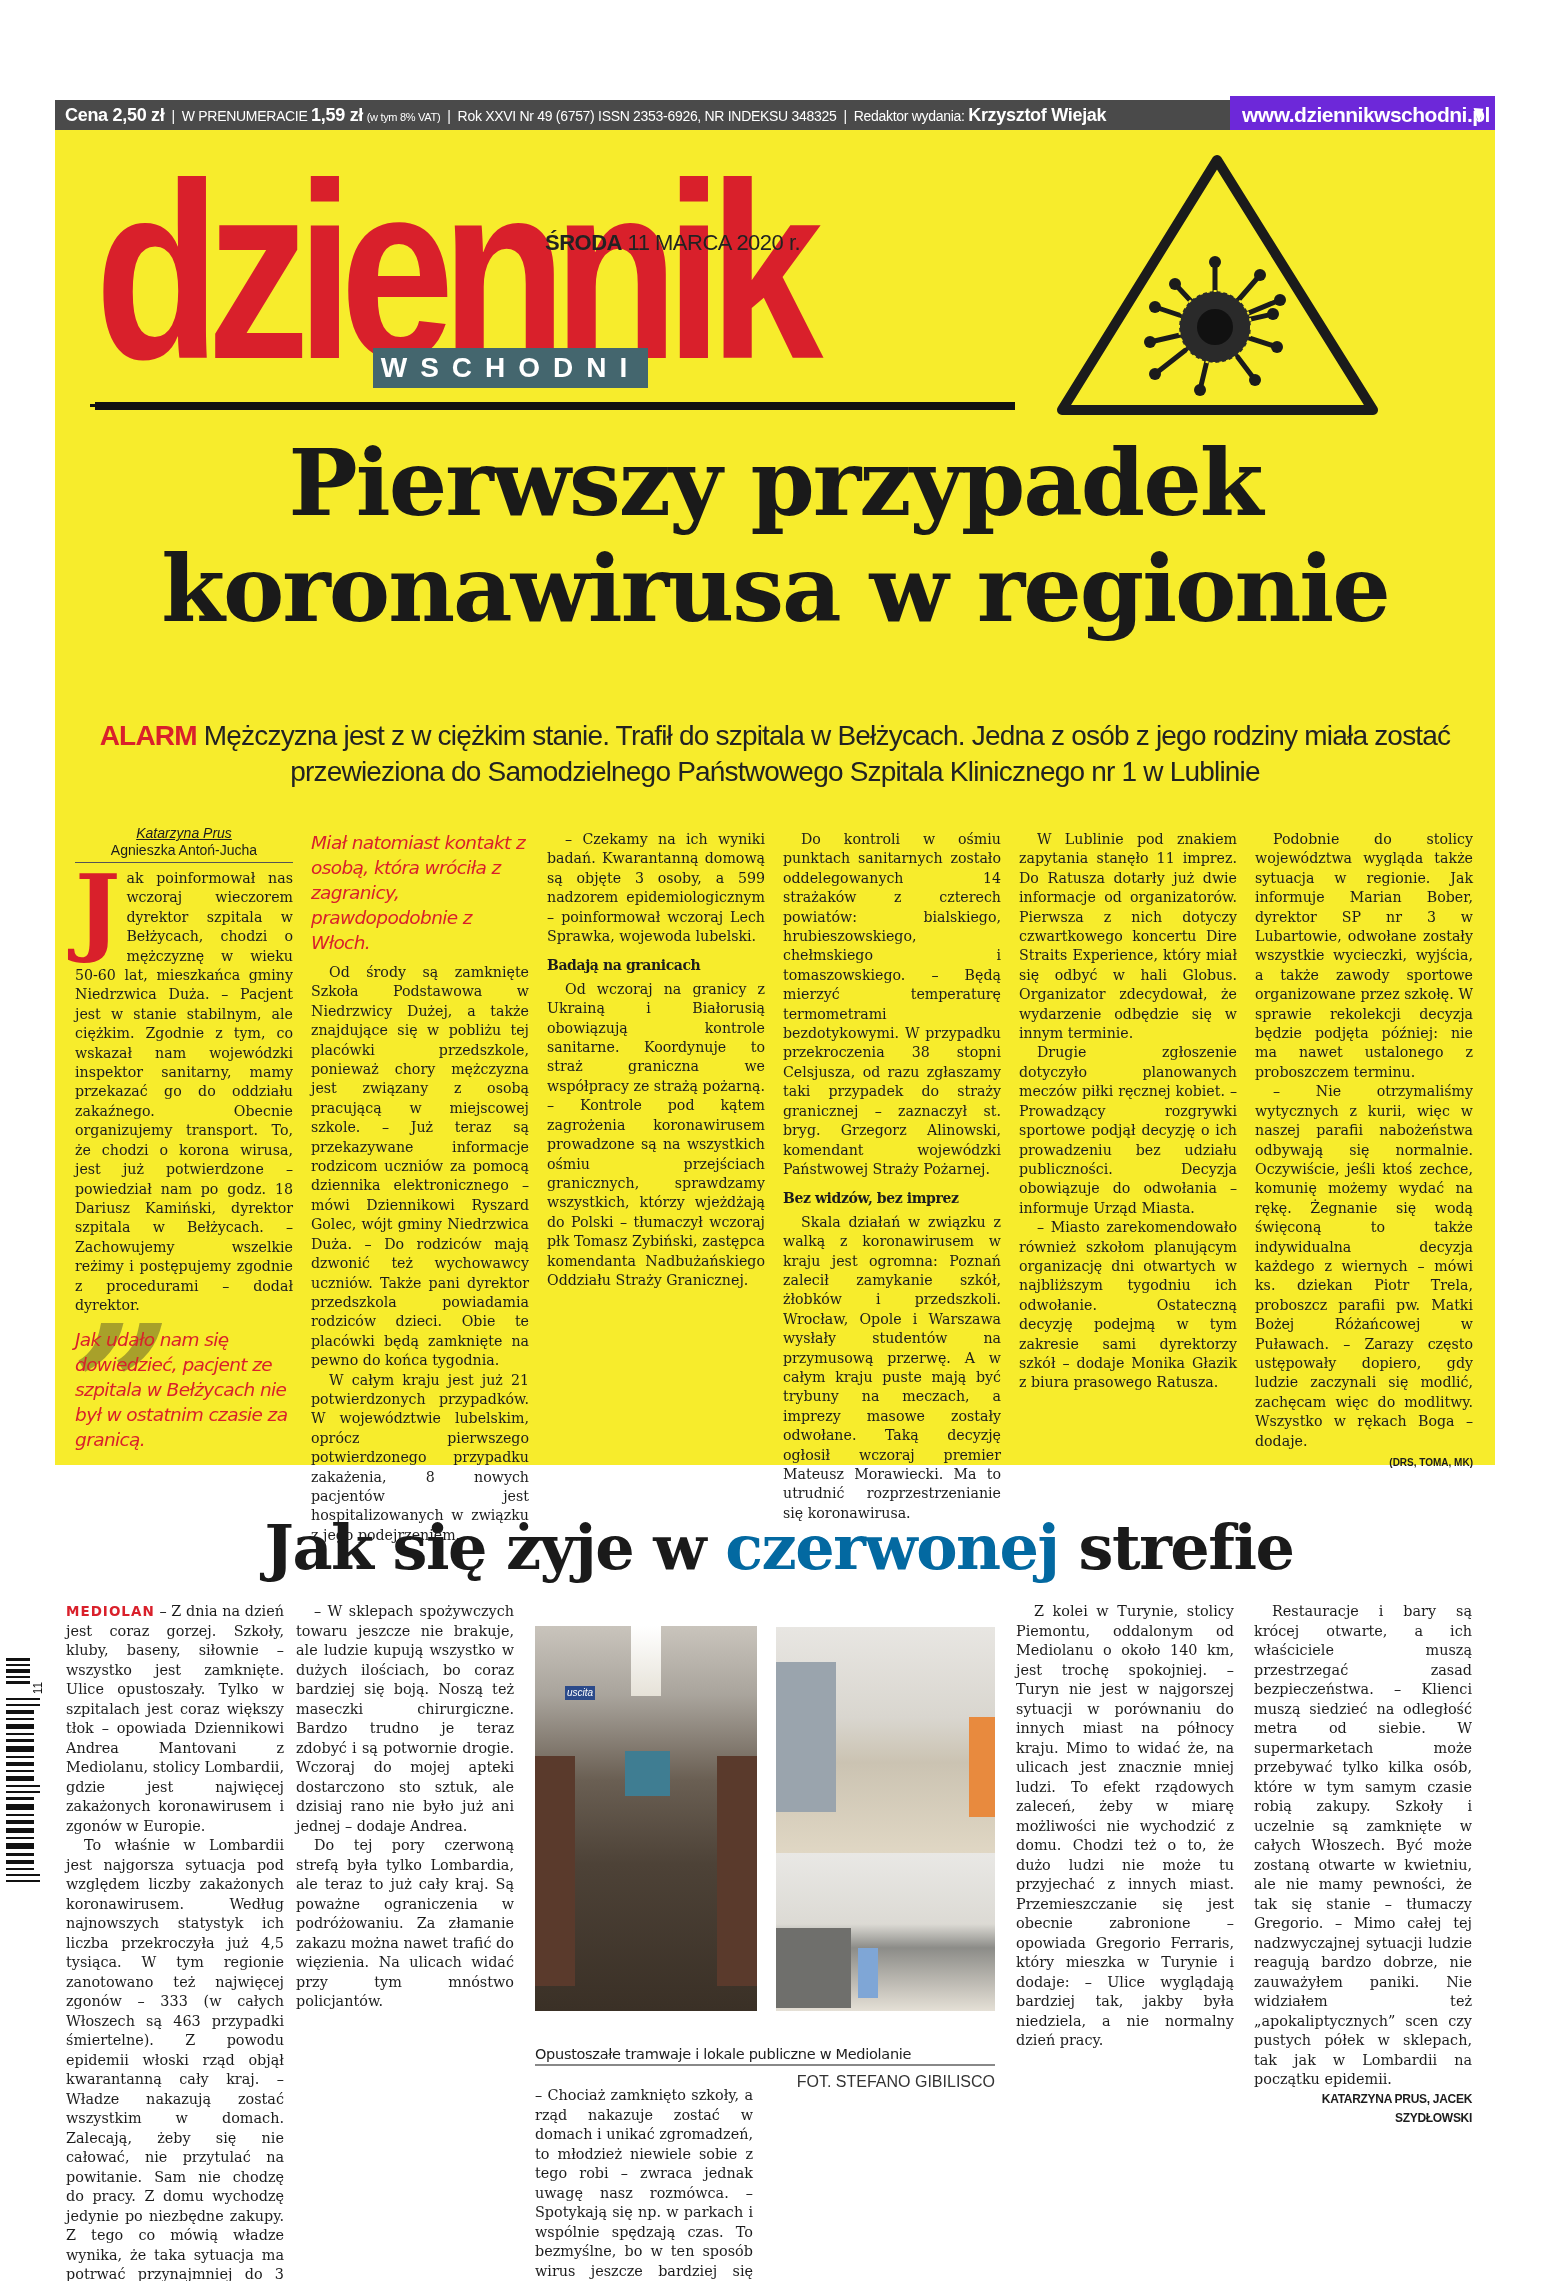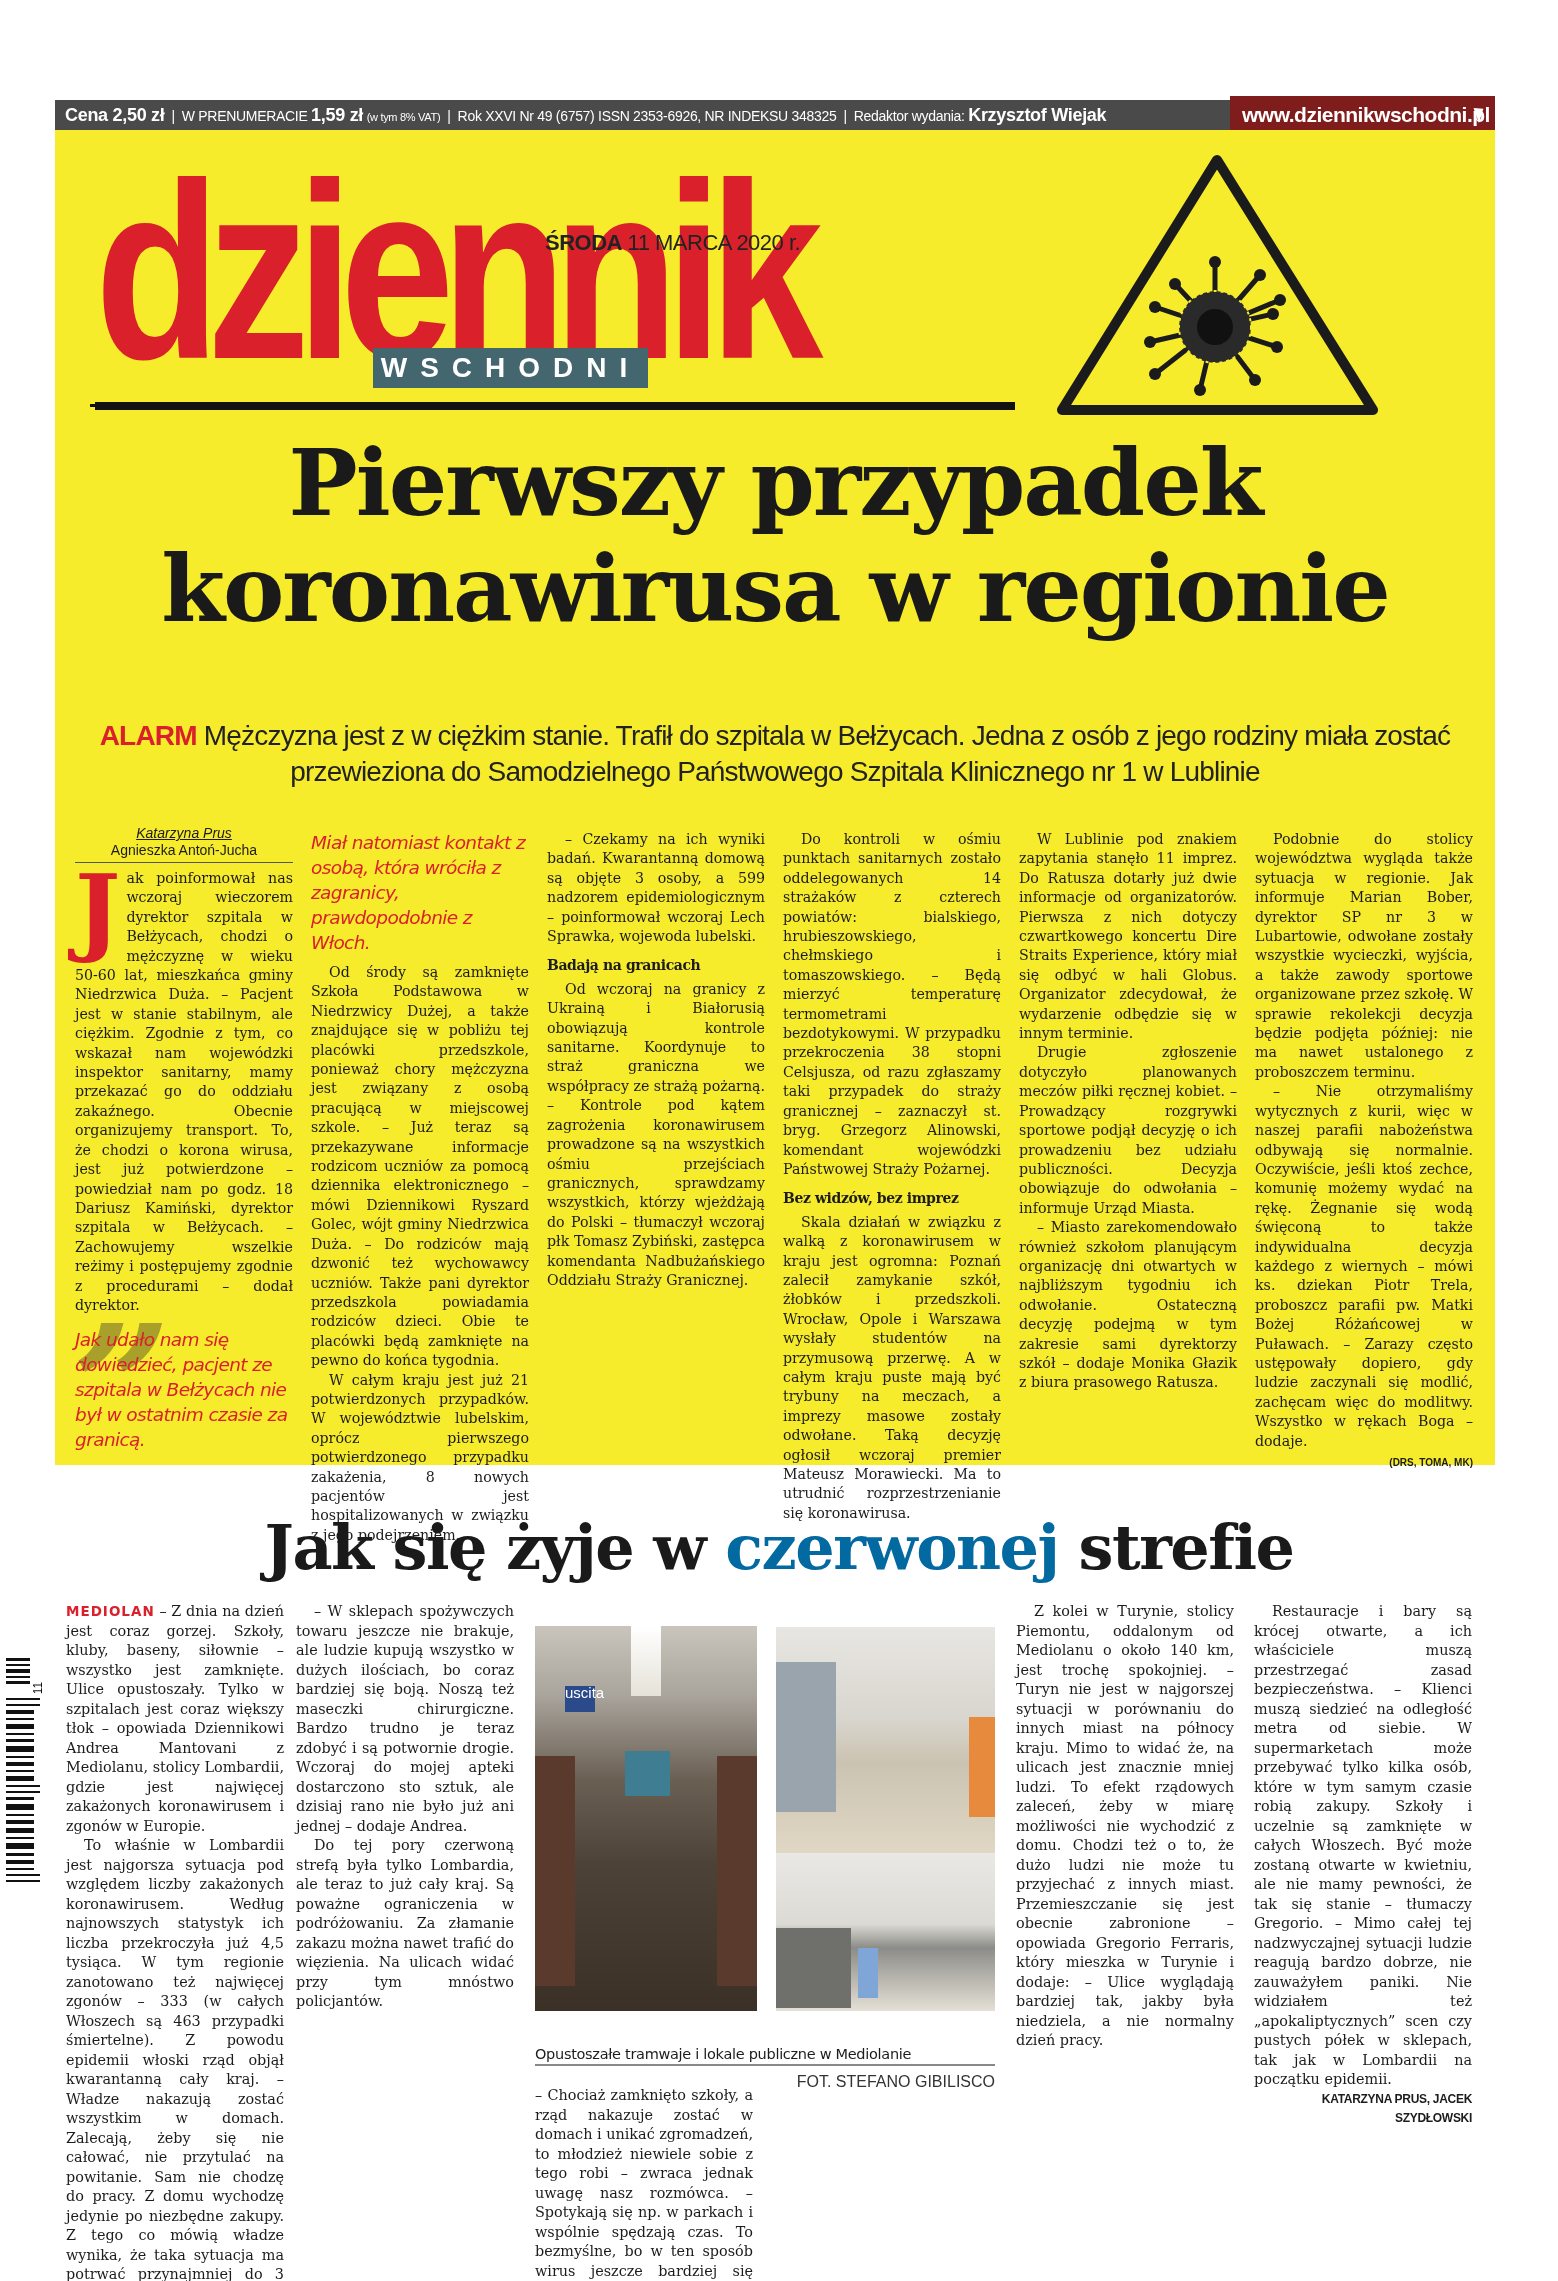--- a/index.html
+++ b/index.html
@@ -5,21 +5,21 @@
   * { box-sizing: border-box; margin: 0; padding: 0; }
   html, body { width: 1558px; height: 2281px; background: #ffffff; overflow: hidden; }
   body { position: relative; font-family: "DejaVu Serif", serif; color: #1c1c1c; }
 
   
   .topbar { position: absolute; left: 55px; top: 100px; width: 1440px; height: 30px; background: #4a4a4a; color: #fff; }
   .topbar-info { position: absolute; left: 10px; top: 0; height: 30px; line-height: 30px; font-family: "Liberation Sans", sans-serif; font-size: 14px; white-space: nowrap; letter-spacing: -0.3px; }
   .topbar-info b { font-size: 18px; }
   .topbar-info .sep { margin: 0 7px; }
   .topbar-info .small { font-size: 11px; }
-  .topbar-url { position: absolute; right: 0; top: -4px; width: 265px; height: 38px; background: #7f1d1d; color: #fff; font-family: "Liberation Sans", sans-serif; font-size: 21px; font-weight: bold; line-height: 38px; padding-left: 12px; letter-spacing: -0.5px; }
+  .topbar-url { position: absolute; right: 0; top: -4px; width: 265px; height: 38px; background: #6d28d9; color: #fff; font-family: "Liberation Sans", sans-serif; font-size: 21px; font-weight: bold; line-height: 38px; padding-left: 12px; letter-spacing: -0.5px; }
   .cursor-icon { position: absolute; right: 10px; top: 10px; width: 0; height: 0; border-left: 9px solid #fff; border-top: 4px solid transparent; border-bottom: 12px solid transparent; transform: rotate(-20deg); }
 
   
   .lead { position: absolute; left: 55px; top: 130px; width: 1440px; height: 1335px; background: #f7ec2c; }
 
   .masthead { position: absolute; left: 40px; top: 22px; width: 720px; height: 255px; }
   .masthead-logo { position: absolute; left: 0; top: 20px; font-family: "Liberation Sans", sans-serif; font-weight: bold; font-size: 250px; line-height: 200px; color: #d9202b; letter-spacing: -16px; transform: scaleX(0.82); transform-origin: left top; }
   .masthead-sub { position: absolute; left: 278px; top: 196px; width: 275px; height: 40px; background: #44666e; color: #fff; font-family: "Liberation Sans", sans-serif; font-weight: bold; font-size: 28px; letter-spacing: 13px; text-align: center; line-height: 40px; }
   .masthead-date { position: absolute; left: 450px; top: 78px; font-family: "Liberation Sans", sans-serif; font-size: 22px; color: #222; white-space: nowrap; letter-spacing: -0.5px; }
   .masthead-date b { font-weight: bold; }
@@ -221,21 +221,21 @@
   <p class="noindent"><span class="dateline">MEDIOLAN</span><span> – Z dnia na dzień jest coraz gorzej. Szkoły, kluby, baseny, siłownie – wszystko jest zamknięte. Ulice opustoszały. Tylko w szpitalach jest coraz większy tłok – opowiada Dziennikowi Andrea Mantovani z Mediolanu, stolicy Lombardii, gdzie jest najwięcej zakażonych koronawirusem i zgonów w Europie.</span></p>
   <p>To właśnie w Lombardii jest najgorsza sytuacja pod względem liczby zakażonych koronawirusem. Według najnowszych statystyk ich liczba przekroczyła już 4,5 tysiąca. W tym regionie zanotowano też najwięcej zgonów – 333 (w całych Włoszech są 463 przypadki śmiertelne). Z powodu epidemii włoski rząd objął kwarantanną cały kraj. – Władze nakazują zostać wszystkim w domach. Zalecają, żeby się nie całować, nie przytulać na powitanie. Sam nie chodzę do pracy. Z domu wychodzę jedynie po niezbędne zakupy. Z tego co mówią władze wynika, że taka sytuacja ma potrwać przynajmniej do 3 kwietnia.</p>
 </div>
 
 <div class="cols2" style="left:296px; top:1602px; width:218px;">
   <p>– W sklepach spożywczych towaru jeszcze nie brakuje, ale ludzie kupują wszystko w dużych ilościach, bo coraz bardziej się boją. Noszą też maseczki chirurgiczne. Bardzo trudno je teraz zdobyć i są potwornie drogie. Wczoraj do mojej apteki dostarczono sto sztuk, ale dzisiaj rano nie było już ani jednej – dodaje Andrea.</p>
   <p>Do tej pory czerwoną strefą była tylko Lombardia, ale teraz to już cały kraj. Są poważne ograniczenia w podróżowaniu. Za złamanie zakazu można nawet trafić do więzienia. Na ulicach widać przy tym mnóstwo policjantów.</p>
 </div>
 
 <div class="photo photo-tram">
-  <div style="position:absolute; left:30px; top:60px; width:30px; height:26px; background:#2b4a8a; color:#fff; font-family:'Liberation Sans',sans-serif; font-size:15px; line-height:14px; text-align:center;">uscita</div>
+  <div style="position:absolute; left:30px; top:60px; width:30px; height:14px; background:#2b4a8a; color:#fff; font-family:'Liberation Sans',sans-serif; font-size:10px; line-height:14px; text-align:center;font-style:italic;">uscita</div>
   <div style="position:absolute; left:96px; top:0; width:30px; height:70px; background:linear-gradient(180deg,#fff,#e6e2d8);"></div>
   <div style="position:absolute; left:90px; top:125px; width:45px; height:45px; background:#3f7d92;"></div>
   <div style="position:absolute; left:0; top:130px; width:40px; height:230px; background:#5a3a2c;"></div>
   <div style="position:absolute; right:0; top:130px; width:40px; height:230px; background:#5a3a2c;"></div>
 </div>
 <div class="photo photo-mall1">
   <div style="position:absolute; left:0; top:35px; width:60px; height:150px; background:#9aa4ad;"></div>
   <div style="position:absolute; right:0; top:90px; width:26px; height:100px; background:#e88a3e;"></div>
 </div>
 <div class="photo photo-mall2">

